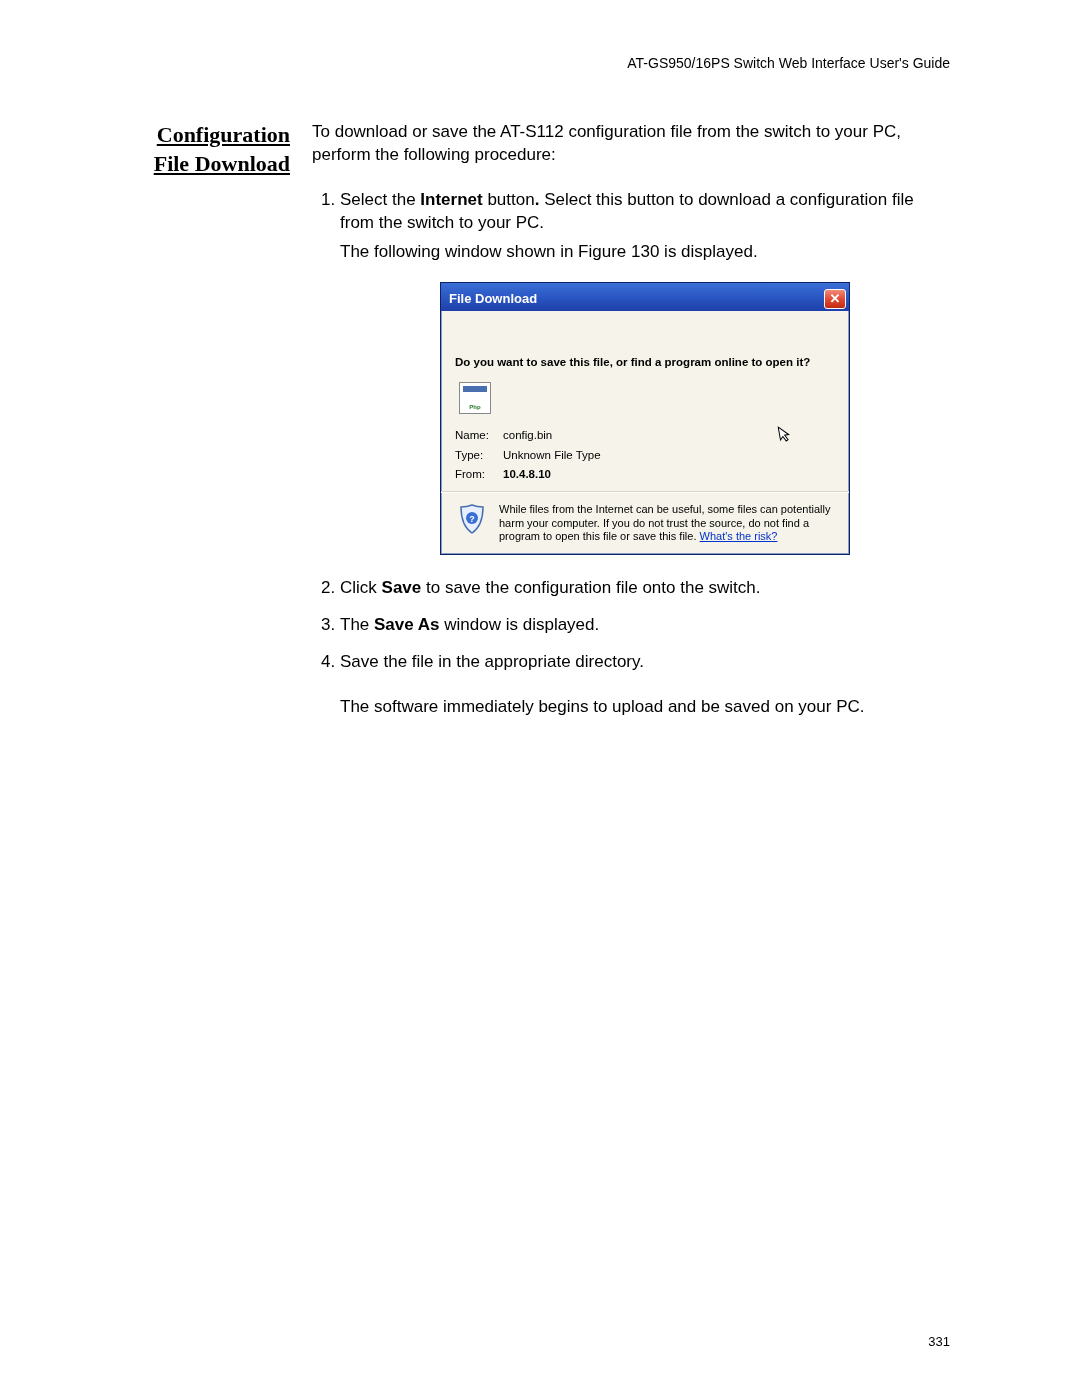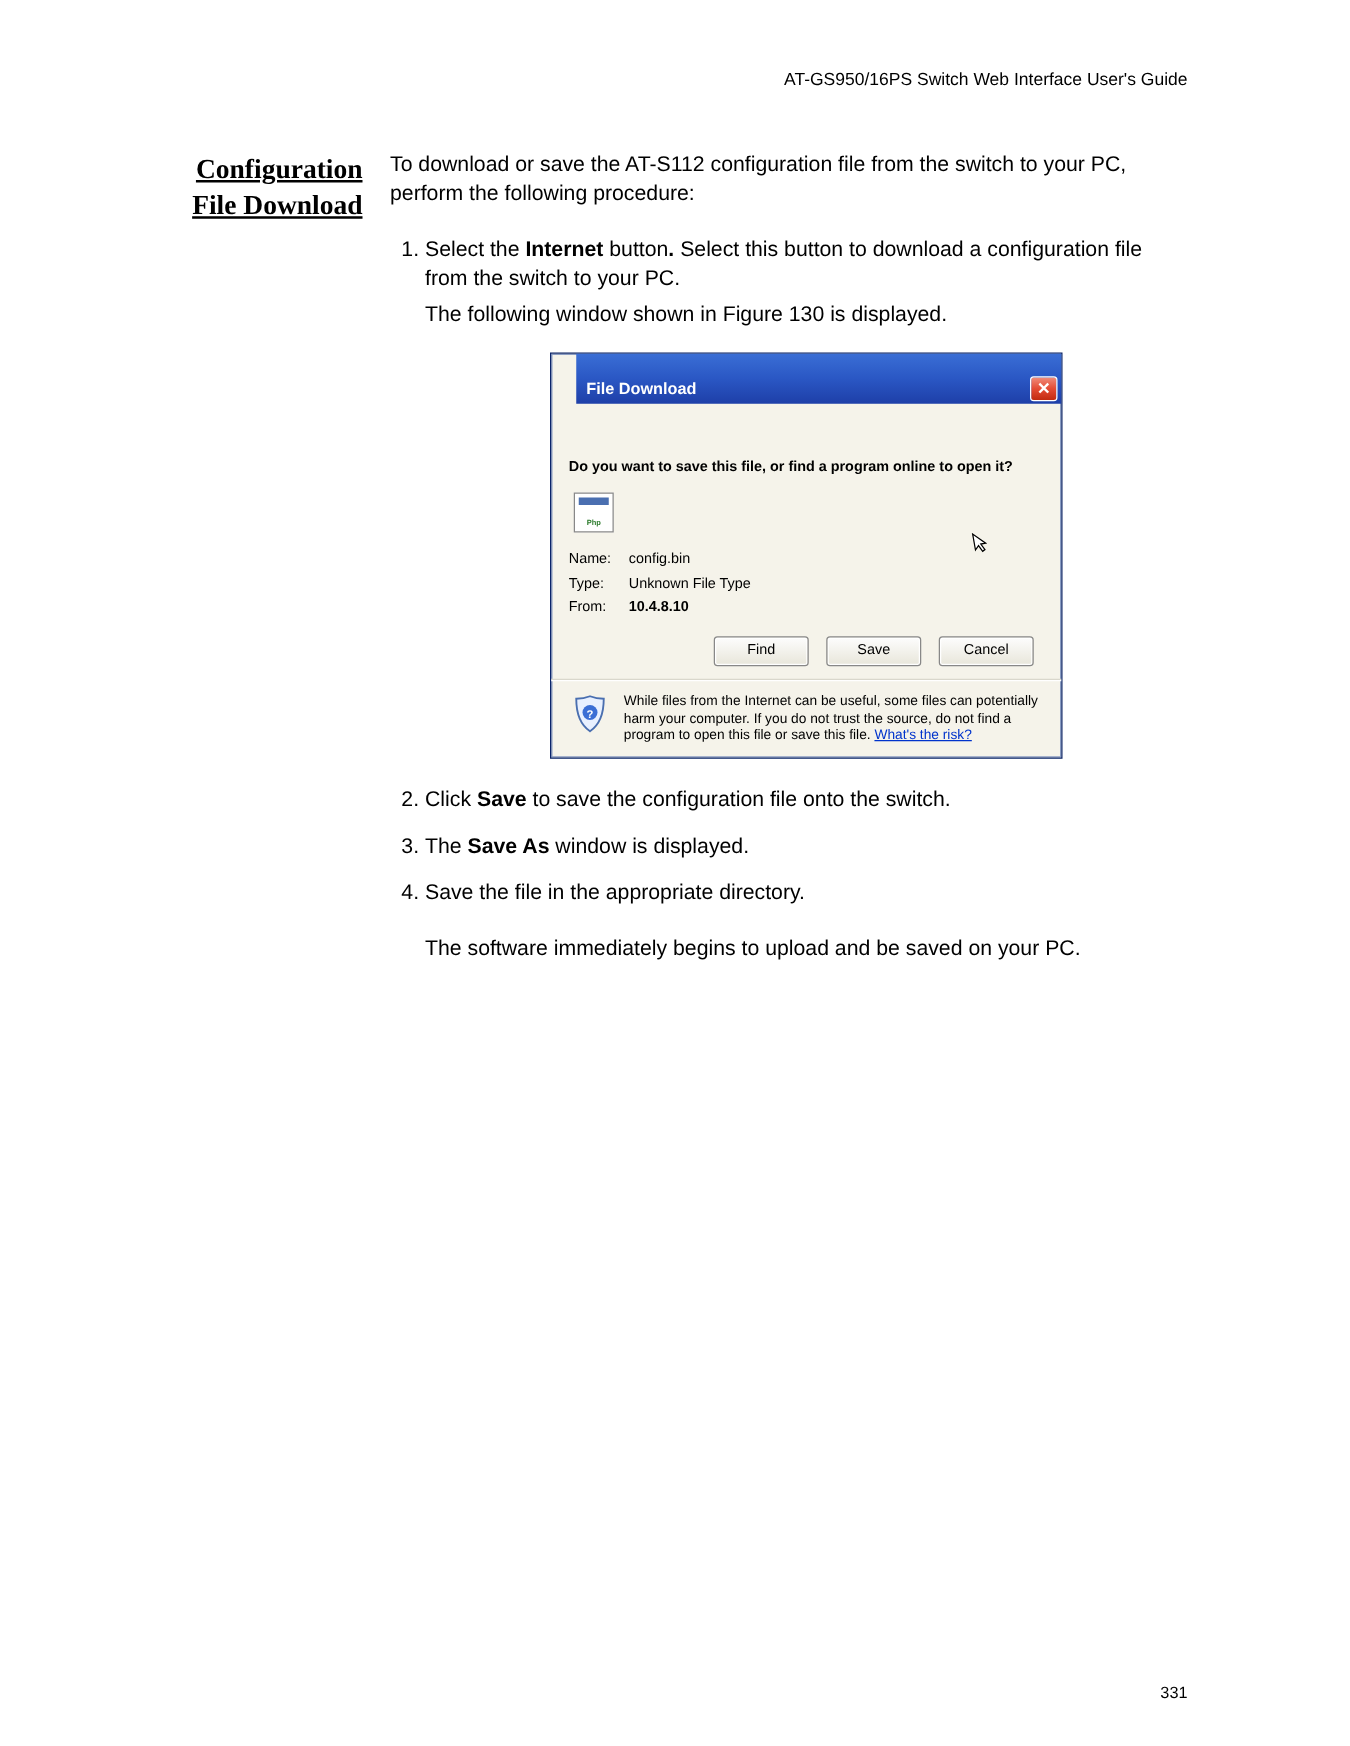--- a/index.html
+++ b/index.html
@@ -71,24 +71,23 @@
     background: #f5f3ea;
     box-shadow: 0 0 0 1px #8a9cc2 inset;
   }
   .titlebar {
     background: linear-gradient(to bottom, #3a6ed5, #2a57c4 50%, #1e3fa8);
     color: #fff;
     height: 24px;
     display: flex;
     align-items: center;
     justify-content: space-between;
-    padding: 16px 3px 0 8px;
+    padding: 4px 3px 0 8px;
     font-size: 13px;
     font-weight: bold;
-    margin-left: 20px;
   }
   .close-btn {
     width: 20px;
     height: 18px;
     background: linear-gradient(to bottom, #f08b7a, #e44b34 50%, #c22a10);
     border: 1px solid #fff;
     border-radius: 3px;
     display: flex;
     align-items: center;
     justify-content: center;
@@ -215,21 +214,21 @@
   .warning-text {
     font-size: 11px;
     line-height: 1.25;
   }
   .warning-link {
     color: #0033cc;
     text-decoration: underline;
   }
   .page-number {
     position: absolute;
-    bottom: 36px;
+    bottom: 48px;
     right: 130px;
     font-size: 13px;
   }
 </style>
 </head>
 <body>
 
 <div class="page">
   <div class="header-right">AT-GS950/16PS Switch Web Interface User's Guide</div>
 
@@ -262,25 +261,20 @@
                   <div class="file-details">
                     <div class="lbl">Name:</div>
                     <div>config.bin</div>
                     <div class="lbl">Type:</div>
                     <div>Unknown File Type</div>
                     <div class="lbl">From:</div>
                     <div class="val-bold">10.4.8.10</div>
                   </div>
                 </div>
 
-                <div class="dlg-buttons">
-                  <div class="dlg-btn">Find</div>
-                  <div class="dlg-btn">Save</div>
-                  <div class="dlg-btn">Cancel</div>
-                </div>
 
                 <span class="cursor-icon" style="right:56px; top:142px;">
                   <svg width="14" height="18" viewBox="0 0 14 18">
                       <path d="M1 1 L1 14 L4 11 L6.5 16 L8.5 15 L6 10 L10 10 Z" fill="#fff" stroke="#000" stroke-width="1"></path>
                     </svg>
                 </span>
 
                 <div class="dlg-separator"></div>
 
                 <div class="warning-row">

